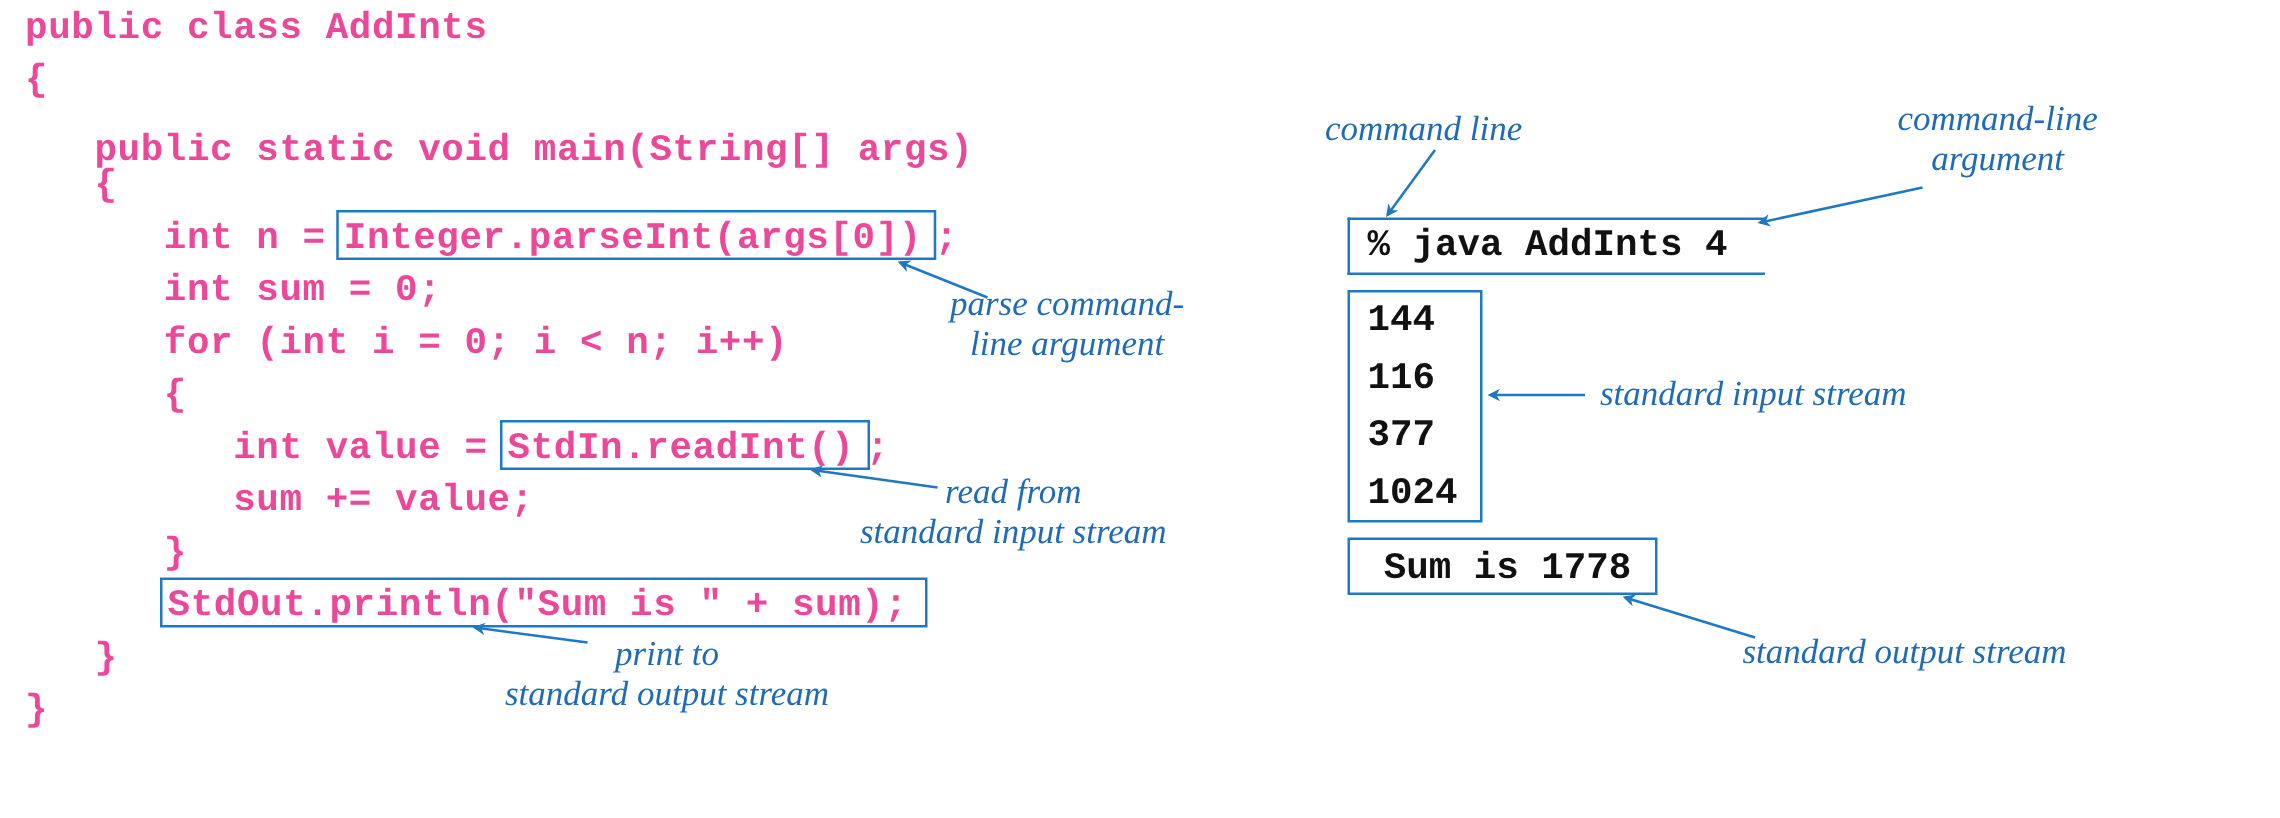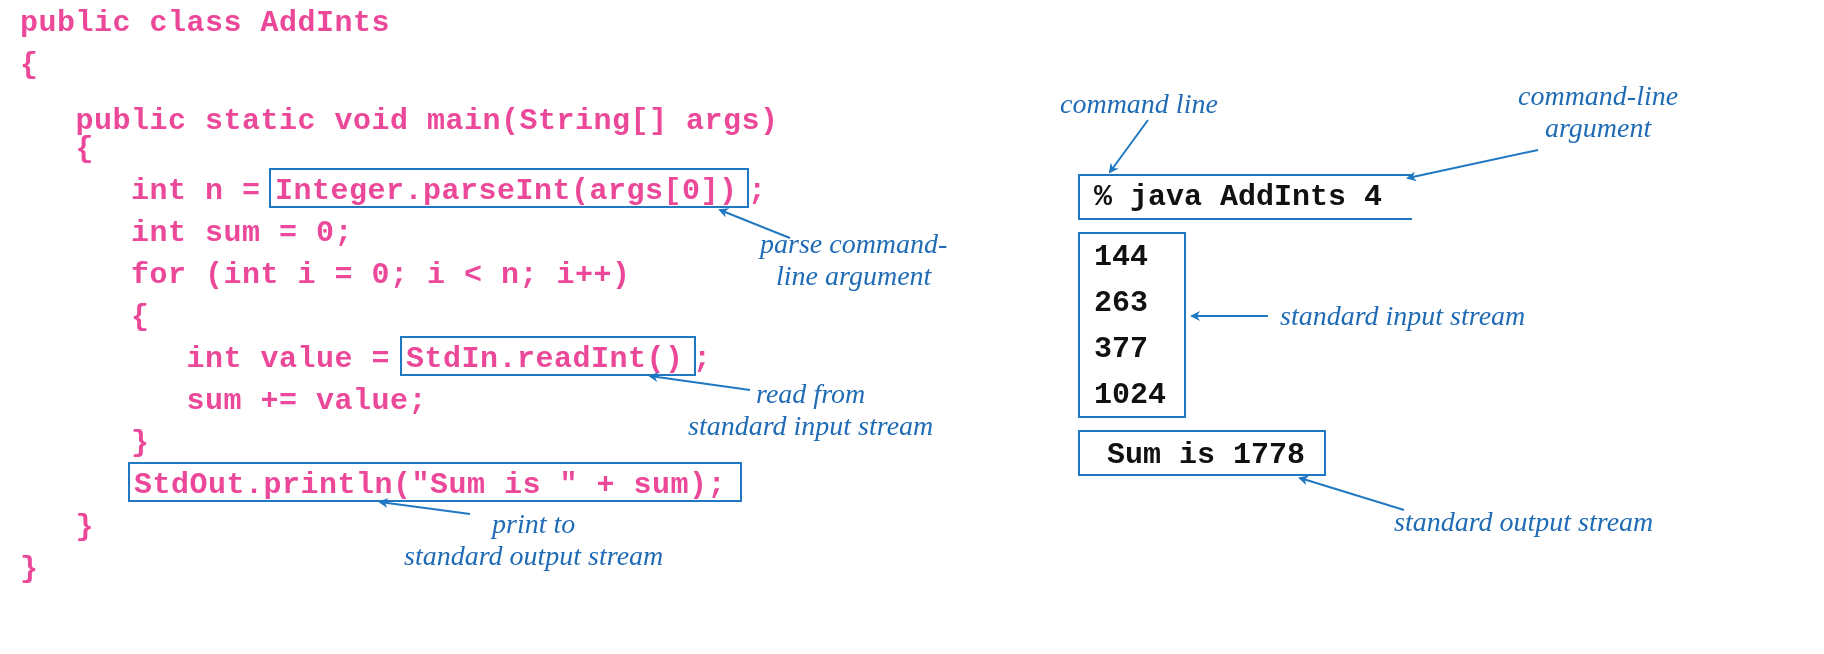--- a/index.html
+++ b/index.html
@@ -102,21 +102,21 @@
 <div class="label" style="left:688px; top:378px; text-align:center;">read from
 standard input stream</div>
 <div class="label" style="left:404px; top:508px; text-align:center;">print to
 standard output stream</div>
 
 <div class="box" style="left:1078px; top:174px; width:334px; height:46px; border-right:none;"></div>
 <div class="termtext" style="left:1094px; top:180px;">% java AddInts 4</div>
 
 <div class="box" style="left:1078px; top:232px; width:108px; height:186px;"></div>
 <div class="termtext" style="left:1094px; top:240px;">144</div>
-<div class="termtext" style="left:1094px; top:286px;">263</div>
+<div class="termtext" style="left:1094px; top:286px;">116</div>
 <div class="termtext" style="left:1094px; top:332px;">377</div>
 <div class="termtext" style="left:1094px; top:378px;">1024</div>
 
 <div class="box" style="left:1078px; top:430px; width:248px; height:46px;"></div>
 <div class="termtext2" style="left:1094px; top:438px;">Sum is 1778</div>
 
 <div class="label" style="left:1060px; top:88px;">command line</div>
 <div class="label" style="left:1490px; top:80px;margin-left:28px;">command-line
 argument</div>
 <div class="label" style="left:1280px; top:300px;">standard input stream</div>

